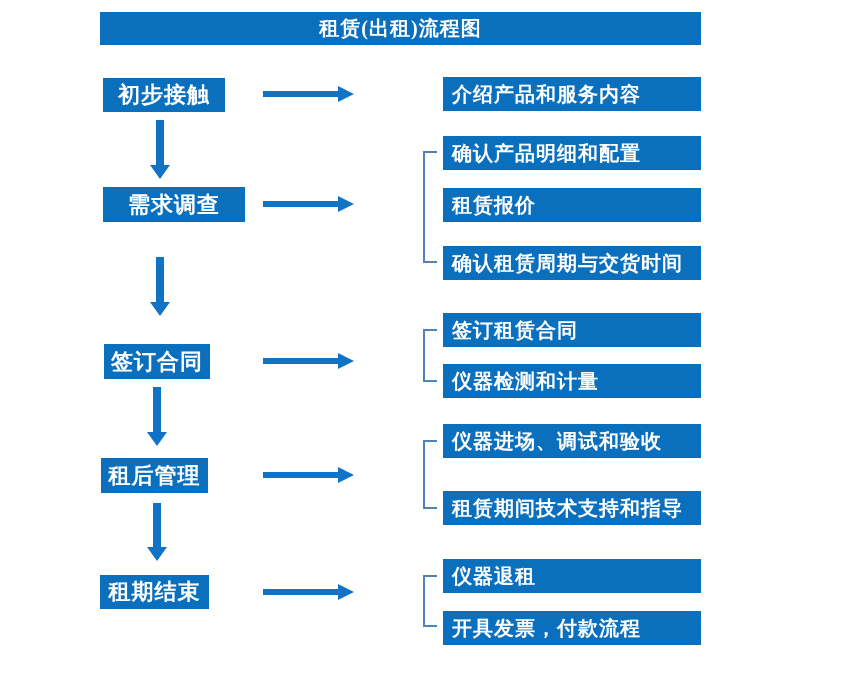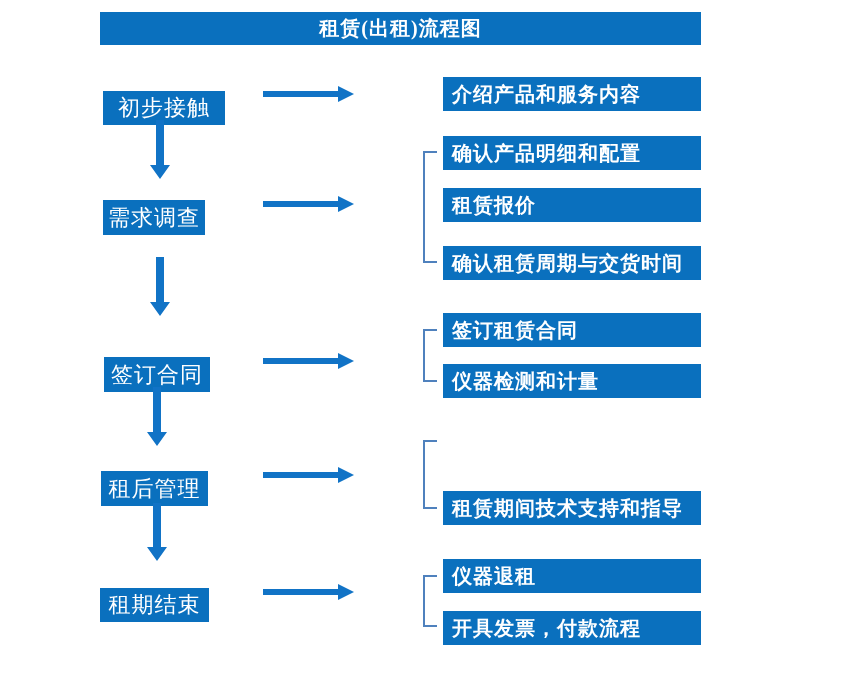--- a/index.html
+++ b/index.html
@@ -12,21 +12,21 @@
   .title-bar {
     position:absolute; left:100px; top:12px; width:601px; height:33px;
     background:var(--box-fill,#0a70be); color:var(--text,#ffffff);
     display:flex; align-items:center; justify-content:center;
     font-weight:bold; font-size:20px; letter-spacing:1px;
   }
   .step-box {
     position:absolute;
     background:var(--box-fill,#0a70be); color:var(--text,#ffffff);
     display:flex; align-items:center; justify-content:center;
-    font-weight:normal; font-size:22px; letter-spacing:1px; white-space:nowrap;margin-top:13px;
+    font-weight:bold; font-size:22px; letter-spacing:1px; white-space:nowrap;
   }
   .detail-box {
     position:absolute; left:443px; width:258px; height:34px;
     background:var(--box-fill,#0a70be); color:var(--text,#ffffff);
     display:flex; align-items:center; box-sizing:border-box; padding-left:9px;
     font-weight:bold; font-size:20px; letter-spacing:1px; white-space:nowrap;
   }
   svg.overlay { position:absolute; left:0; top:0; pointer-events:none; }
   .arrow   { fill:var(--arrow,#1173c6); }
   .bracket { fill:none; stroke:var(--bracket,#4f81bd); stroke-width:2; }
@@ -34,34 +34,35 @@
 </head>
 <body>
 
 <div class="canvas">
 
   <div class="title-bar">
     <span>租赁(出租)流程图</span>
   </div>
 
   <div class="step-box" style="left:103px;top:78px;width:122px;height:34px">初步接触</div>
-  <div class="step-box" style="left:103px;top:187px;width:102px;height:35px">需求调查</div>
+  <div class="step-box" style="left:103px;top:187px;width:142px;height:35px">需求调查</div>
   <div class="step-box" style="left:101px;top:458px;width:107px;height:35px">租后管理</div>
   <div class="step-box" style="left:104px;top:344px;width:106px;height:35px">签订合同</div>
   <div class="step-box" style="left:100px;top:575px;width:109px;height:34px">租期结束</div>
 
   <div class="detail-box" style="top:77px">介绍产品和服务内容</div>
 
   <div class="detail-box" style="top:188px">租赁报价</div>
   <div class="detail-box" style="top:136px">确认产品明细和配置</div>
   <div class="detail-box" style="top:246px">确认租赁周期与交货时间</div>
 
   <div class="detail-box" style="top:313px">签订租赁合同</div>
   <div class="detail-box" style="top:364px">仪器检测和计量</div>
 
+  <div class="detail-box" style="top:424px">仪器进场、调试和验收</div>
   <div class="detail-box" style="top:491px">租赁期间技术支持和指导</div>
 
   <div class="detail-box" style="top:559px">仪器退租</div>
   <div class="detail-box" style="top:611px">开具发票，付款流程</div>
 
   <svg class="overlay" width="844" height="688" viewBox="0 0 844 688">
 
     <path class="arrow" d="M156,120 H164 V165 H170 L160,179 L150,165 H156 Z"></path>
     <path class="arrow" d="M156,257 H164 V302 H170 L160,316 L150,302 H156 Z"></path>
     <path class="arrow" d="M153,387 H161 V432 H167 L157,446 L147,432 H153 Z"></path>

